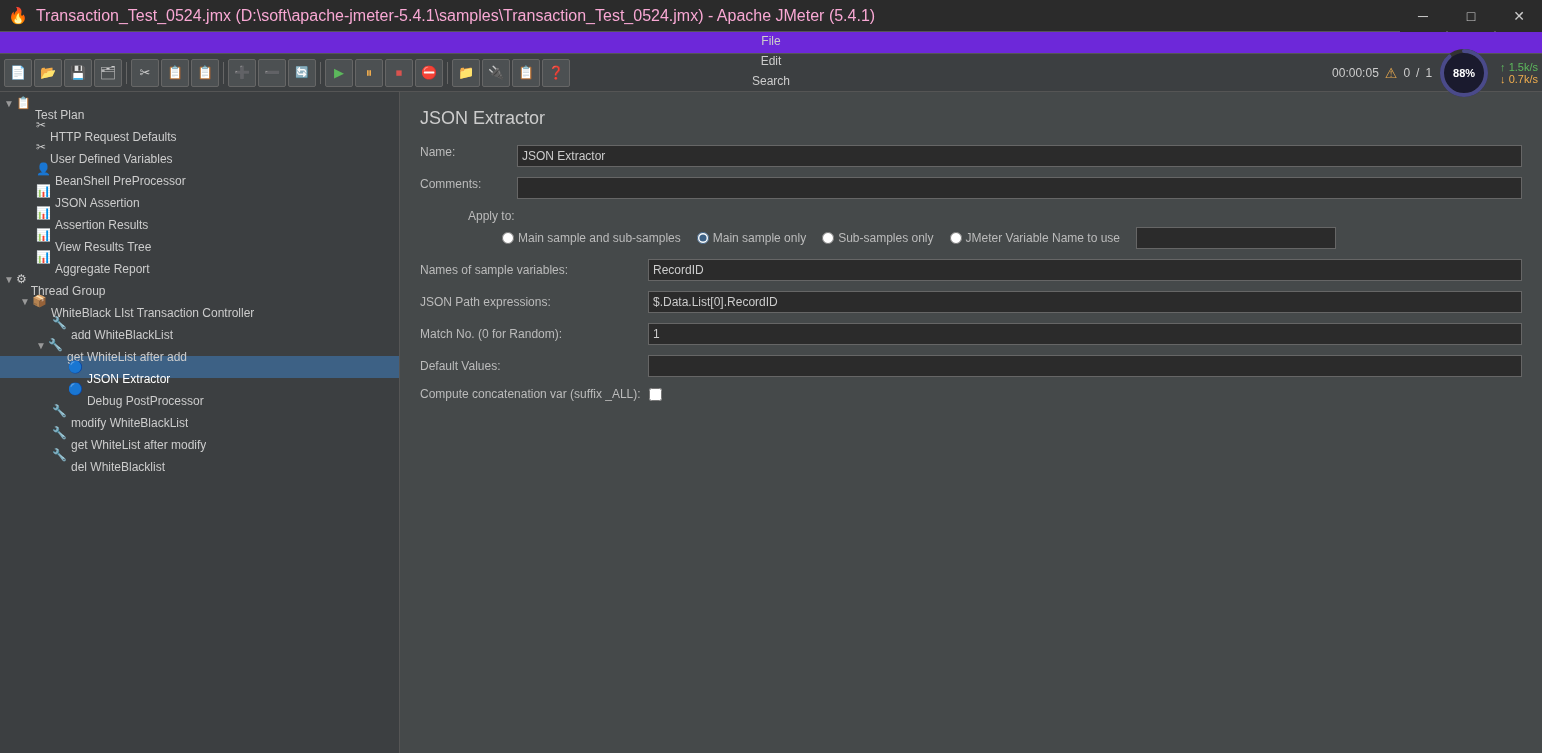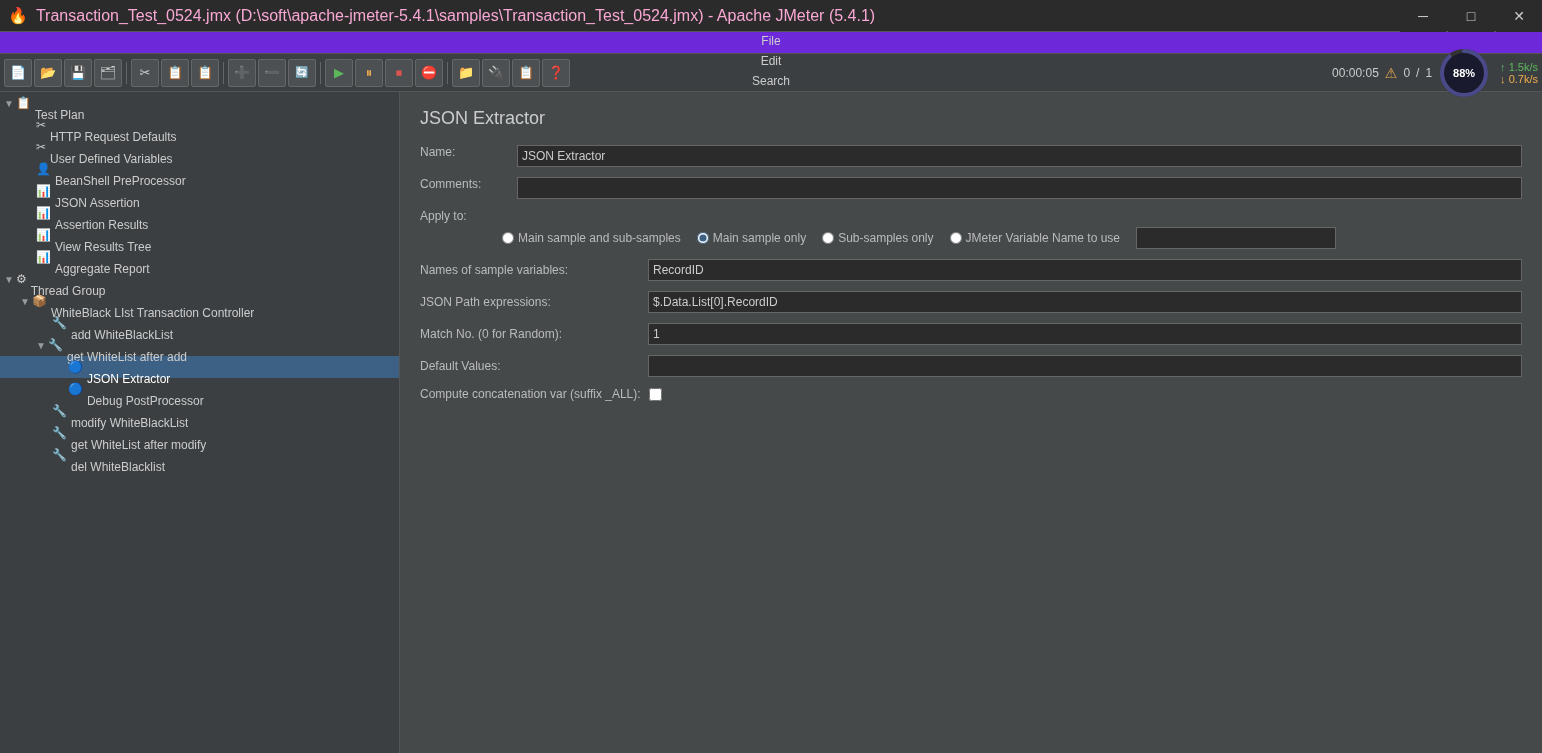--- a/index.html
+++ b/index.html
@@ -352,21 +352,21 @@
       <label class="form-label">Name:</label>
       <input type="text" class="form-input" value="JSON Extractor" style="">
     </div>
 
     <div class="form-row">
       <label class="form-label">Comments:</label>
       <input type="text" class="form-input" style="">
     </div>
 
     <div class="apply-to-section">
-      <div class="form-label" style="margin-bottom:4px;">Apply to:</div>
+      <div class="form-label" style="margin-bottom:4px;margin-left:48px;">Apply to:</div>
       <div class="radio-row" style="margin-left:82px;">
         <label class="radio-option">
           <input type="radio" class="radio-input" name="apply-to" style="">
           <span>Main sample and sub-samples</span>
         </label>
         <label class="radio-option">
           <input type="radio" class="radio-input" name="apply-to" checked="" style="">
           <span>Main sample only</span>
         </label>
         <label class="radio-option">

